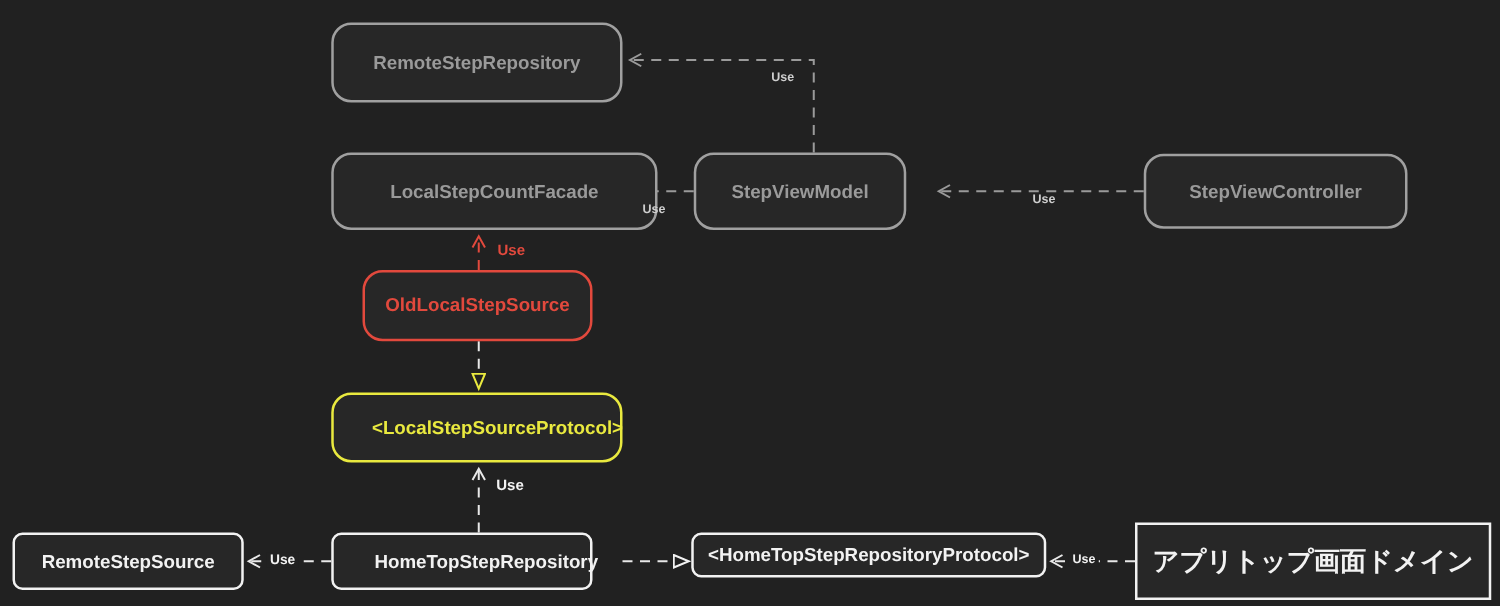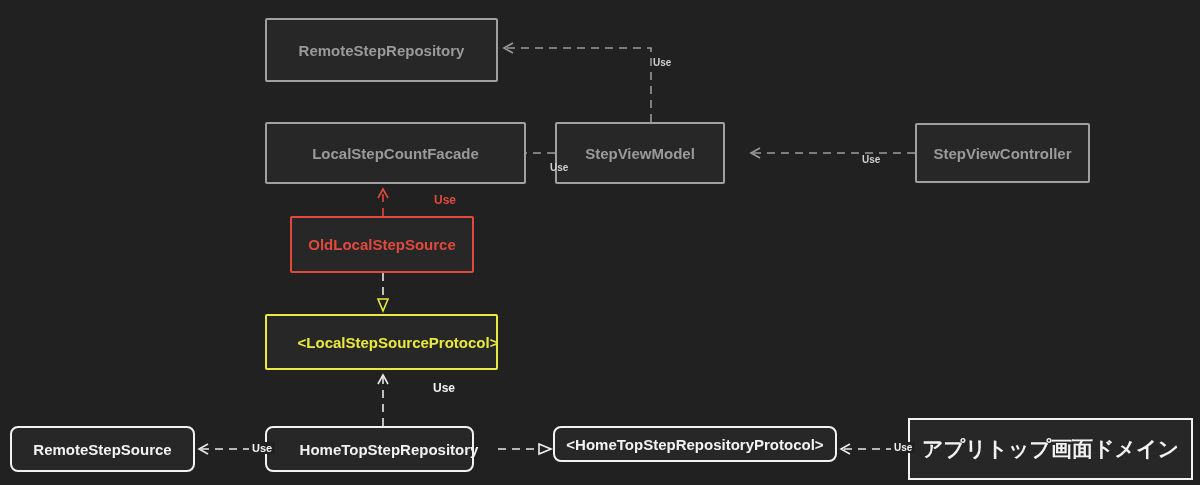--- a/index.html
+++ b/index.html
@@ -20,36 +20,35 @@
 
   .node {
     position: absolute;
     display: flex;
     align-items: center;
     justify-content: center;
     text-align: center;
     font-weight: bold;
     font-size: 15px;
     border: 2px solid;
-    border-radius: 2px;
+    border-radius: 16px;
     background: var(--node-fill, #272727);
     white-space: nowrap;
   }
   .node.gray   { border-color: var(--gray-border, #a0a0a0); color: var(--gray, #9a9a9a); }
   .node.red    { border-color: var(--red, #e2493d);  color: var(--red, #e2493d); }
   .node.yellow { border-color: var(--yellow, #e9e93f); color: var(--yellow, #e9e93f); padding-left: 33px; }
   .node.white  { border-color: var(--white, #f2f2f2); color: var(--white, #f2f2f2); border-radius: 8px; }
   .node.square { border-radius: 0; font-size: 21px; }
 
   .edge-label {
     position: absolute;
     font-weight: bold;
     font-size: 11px;
     white-space: nowrap;
-    margin-left: 36px;
   }
   .edge-label.gray  { color: var(--label-gray, #cfcfcf); font-size: 10px; }
   .edge-label.red   { color: var(--red, #e2493d); font-size: 12px; }
   .edge-label.white { color: var(--white, #f5f5f5); font-size: 12px; }
   .edge-label.on-line { background: var(--bg, #212121); padding: 0 3px; font-size: 11px; }
 </style>
 </head>
 <body>
 
 <div class="canvas">
@@ -83,21 +82,21 @@
     <path class="edge s-white" d="M498,449 L551,449" marker-end="url(#mTriWhite)"></path>
     <path class="edge s-white" d="M908,449 L841,449" marker-end="url(#mOpenWhite)"></path>
   </svg>
 
   <div class="node gray" style="left:265px; top:18px; width:233px; height:64px;">RemoteStepRepository</div>
 
   <div class="node gray" style="left:265px; top:122px; width:261px; height:62px;">LocalStepCountFacade</div>
 
   <div class="node gray" style="left:555px; top:122px; width:170px; height:62px;">StepViewModel</div>
 
-  <div class="node gray" style="left:915px; top:123px; width:175px; height:60px;">StepViewController</div>
+  <div class="node gray" style="left:915px; top:123px; width:211px; height:60px;">StepViewController</div>
 
   <div class="node red" style="left:290px; top:216px; width:184px; height:57px;">OldLocalStepSource</div>
 
   <div class="node yellow" style="left:265px; top:314px; width:233px; height:56px;">&lt;LocalStepSourceProtocol&gt;</div>
 
   <div class="node white" style="left:10px; top:426px; width:185px; height:46px;">RemoteStepSource</div>
 
   <div class="node white" style="left:265px; top:426px; width:209px; height:46px;padding-left:39px;">HomeTopStepRepository</div>
 
   <div class="node white" style="left:553px; top:426px; width:284px; height:36px;">&lt;HomeTopStepRepositoryProtocol&gt;</div>

